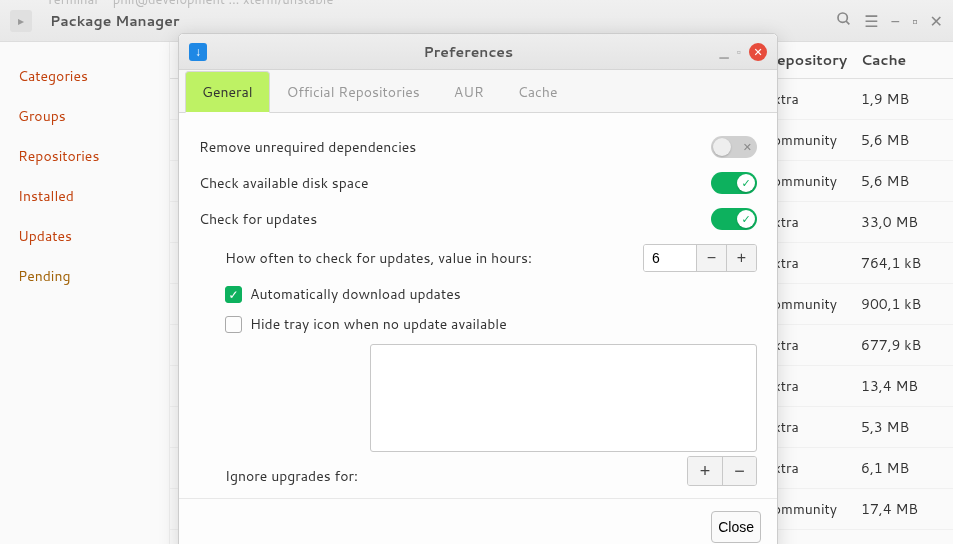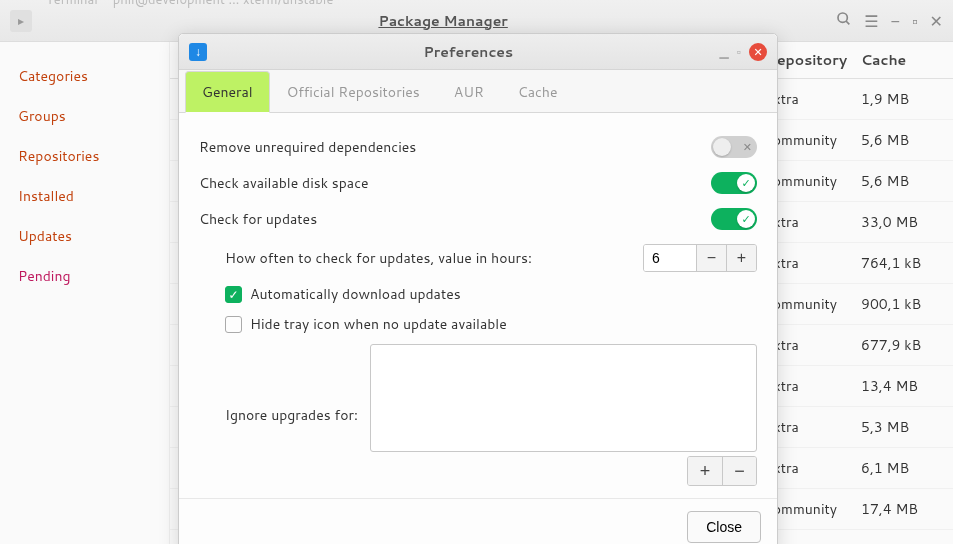--- a/index.html
+++ b/index.html
@@ -1,29 +1,29 @@
 <!DOCTYPE html>
 <html><head>
 <meta charset="utf-8">
 <style>
 * { box-sizing: border-box; margin: 0; padding: 0; }
 body { font-family: -apple-system, "Segoe UI", Cantarell, sans-serif; font-size: 14px; color: #333; background: #fafafa; width: 953px; height: 544px; overflow: hidden; position: relative; }
 
 .titlebar { height: 42px; background: linear-gradient(#f0f0f0,#e8e8e8); display: flex; align-items: center; padding: 0 10px; border-bottom: 1px solid #ddd; }
 .titlebar .left { width: 40px; display:flex; align-items:center; }
-.titlebar .title { flex: 1; text-align: center; font-weight: 600; color: #555; text-decoration: underline; }
+.titlebar .title { flex: 1; text-align: left; font-weight: 600; color: #555; }
 .titlebar .right { display: flex; gap: 12px; align-items:center; }
 .titlebar .ico { color: #888; font-size: 16px; cursor:pointer; }
 
 .app-icon { width:22px; height:22px; background:#e0e0e0; border-radius:3px; display:flex; align-items:center; justify-content:center; color:#999; font-size:12px; }
 
 .body { display:flex; height: calc(544px - 42px); }
 .sidebar { width: 170px; border-right:1px solid #eee; padding: 14px 0; }
 .sidebar .item { padding: 10px 18px; color:#c2410c; cursor:pointer; }
-.sidebar .item.disabled { color:#be185d; }
+.sidebar .item.disabled { color:#a16207; }
 
 .main { flex:1; position:relative; }
 .table-head { display:flex; background:#fafafa; border-bottom:1px solid #e0e0e0; font-weight:600; color:#444; padding: 8px 12px; }
 .col-state { width:50px; }
 .col-name { flex:1; }
 .col-version { width:105px; }
 .col-repo { width:95px; }
 .col-size { width:80px; }
 
 .rows { }
@@ -59,28 +59,28 @@
 .toggle.on .knob { right:2px; display:flex; align-items:center; justify-content:center; color:#0db15e; font-size:11px;}
 
 .stepper { display:flex; border:1px solid #c8c8c8; border-radius:3px; overflow:hidden; }
 .stepper input { width:52px; border:none; padding:5px 8px; font-size:14px; outline:none; }
 .stepper button { width:30px; border:none; border-left:1px solid #c8c8c8; background:#f3f3f3; cursor:pointer; font-size:16px; color:#444;}
 
 .checkbox-row { display:flex; align-items:center; gap:8px; padding:5px 0 5px 26px; }
 .cb { width:17px; height:17px; border:1px solid #aaa; border-radius:3px; display:flex; align-items:center; justify-content:center; cursor:pointer; font-size:12px;}
 .cb.checked { background:#0db15e; border-color:#0db15e; color:#fff; }
 
-.ignore-row { display:flex; gap:12px; padding:5px 0 0 26px; align-items:center; }
+.ignore-row { display:flex; gap:12px; padding:5px 0 0 26px; align-items:flex-end; }
 .ignore-box { flex:1; border:1px solid #c8c8c8; border-radius:3px; height:108px; background:#fff; }
 .btn-bar { display:flex; border:1px solid #c8c8c8; border-radius:3px; overflow:hidden; margin-left:auto; margin-top:4px; width:fit-content;}
 .btn-bar button { width:34px; height:28px; border:none; background:#f3f3f3; font-size:18px; color:#444; cursor:pointer; }
 .btn-bar button + button { border-left:1px solid #c8c8c8; }
 
 .dlg-footer { display:flex; justify-content:flex-end; padding:12px 16px; border-top:1px solid #e8e8e8; }
-.btn { padding:7px 18px; border:1px solid #c0c0c0; border-radius:4px; background:#fafafa; cursor:pointer; font-size:14px; }
+.btn { padding:7px 6px; border:1px solid #c0c0c0; border-radius:4px; background:#fafafa; cursor:pointer; font-size:14px; }
 
 .faded-bg { position:absolute; left:46px; top:-10px; color:#bbb; font-size:13px;}
 </style>
 </head>
 <body>
 
 <div class="titlebar">
   <div class="left">
     <div class="app-icon">▸</div>
   </div>

